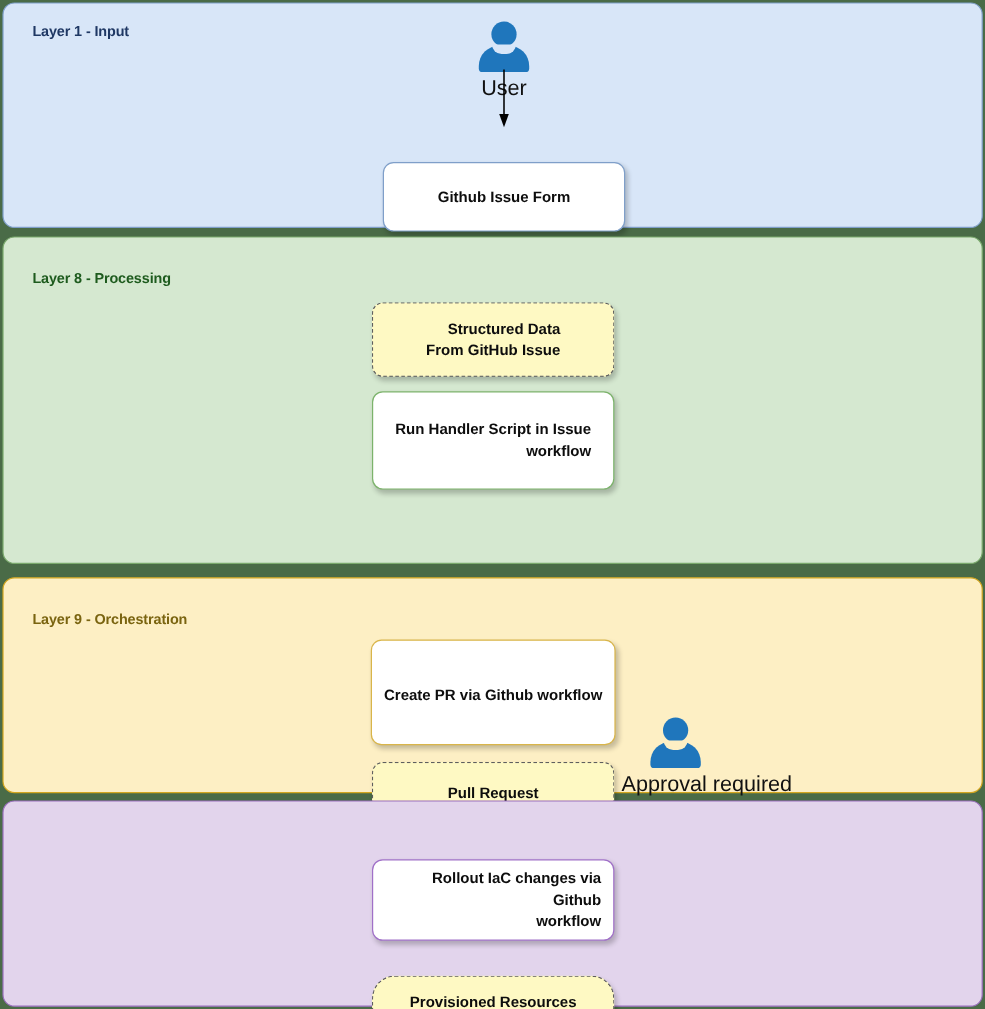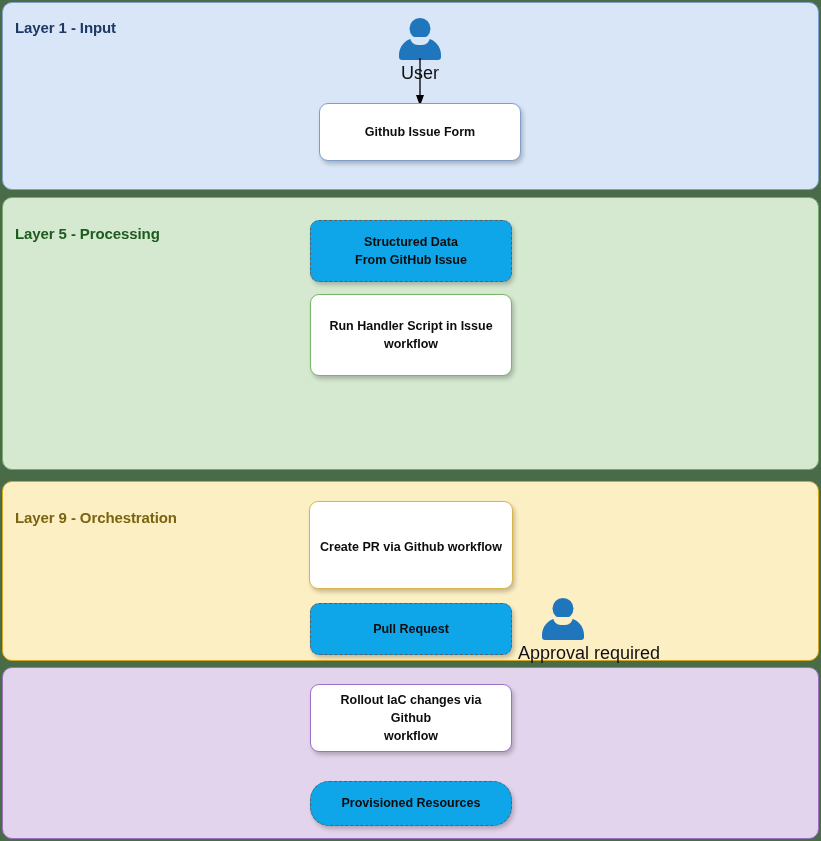--- a/index.html
+++ b/index.html
@@ -24,24 +24,25 @@
   
   .layer {
     position: absolute;
     box-sizing: border-box;
     border-radius: 10px;
     border-width: 1.5px;
     border-style: solid;
   }
   .layer-title {
     position: absolute;
-    font-size: 15px;
+    font-size: 12px;
     font-weight: bold;
     letter-spacing: -0.1px;
     white-space: nowrap;
+    margin-left: 12px;
   }
 
   #layer1 {
     left: 2px; top: 2px; width: 817px; height: 188px;
     background: #d8e6f8;
     border-color: #7f9fc9;
   }
 
   #layer2 {
     left: 2px; top: 197px; width: 817px; height: 273px;
@@ -63,34 +64,35 @@
   }
 
   
   .node {
     position: absolute;
     box-sizing: border-box;
     border-radius: 9px;
     display: flex;
     align-items: center;
     justify-content: center;
-    text-align: center;
+    text-align: right;
     font-size: 12.5px;
     font-weight: bold;
     color: #0d0d0d;
     line-height: 1.45;
     padding: 4px 10px;
+    margin-top: 32px;
   }
   .node.solid {
     background: #ffffff;
     border: 1.6px solid #7f9fc9;
     box-shadow: 2px 3px 4px rgba(0,0,0,0.22);
   }
   .node.dashed {
-    background: #0ea5e9;
+    background: #fef9c3;
     border: 1.8px dashed #5e5e5e;
     box-shadow: 2px 3px 4px rgba(0,0,0,0.22);
   }
   .node.green   { border-color: #7cb36b; }
   .node.amber   { border-color: #d9b54a; }
   .node.purple  { border-color: #a070c8; }
 
   
   .actor {
     position: absolute;
@@ -161,21 +163,21 @@
   <svg class="arrow-svg" style="left:413px; top:58px;" width="14" height="50">
     <line x1="7" y1="0" x2="7" y2="40" stroke="#000000" stroke-width="1.3"></line>
     <polygon points="7,48 3,37 11,37" fill="#000000"></polygon>
   </svg>
 
   <div class="node solid" style="left:319px; top:103px; width:202px; height:58px;">
     <span>Github Issue Form</span>
   </div>
 
   <div class="layer" id="layer2"></div>
-  <div class="layer-title" style="left:15px; top:225px; color:#1e5b1e;">Layer 5 - Processing</div>
+  <div class="layer-title" style="left:15px; top:225px; color:#1e5b1e;">Layer 8 - Processing</div>
 
   <div class="node dashed" style="left:310px; top:220px; width:202px; height:62px; white-space:pre-line;">
     <span>Structured Data
 From GitHub Issue</span>
   </div>
 
   <div class="node solid green" style="left:310px; top:294px; width:202px; height:82px; white-space:pre-line;">
     <span>Run Handler Script in Issue
 workflow</span>
   </div>

